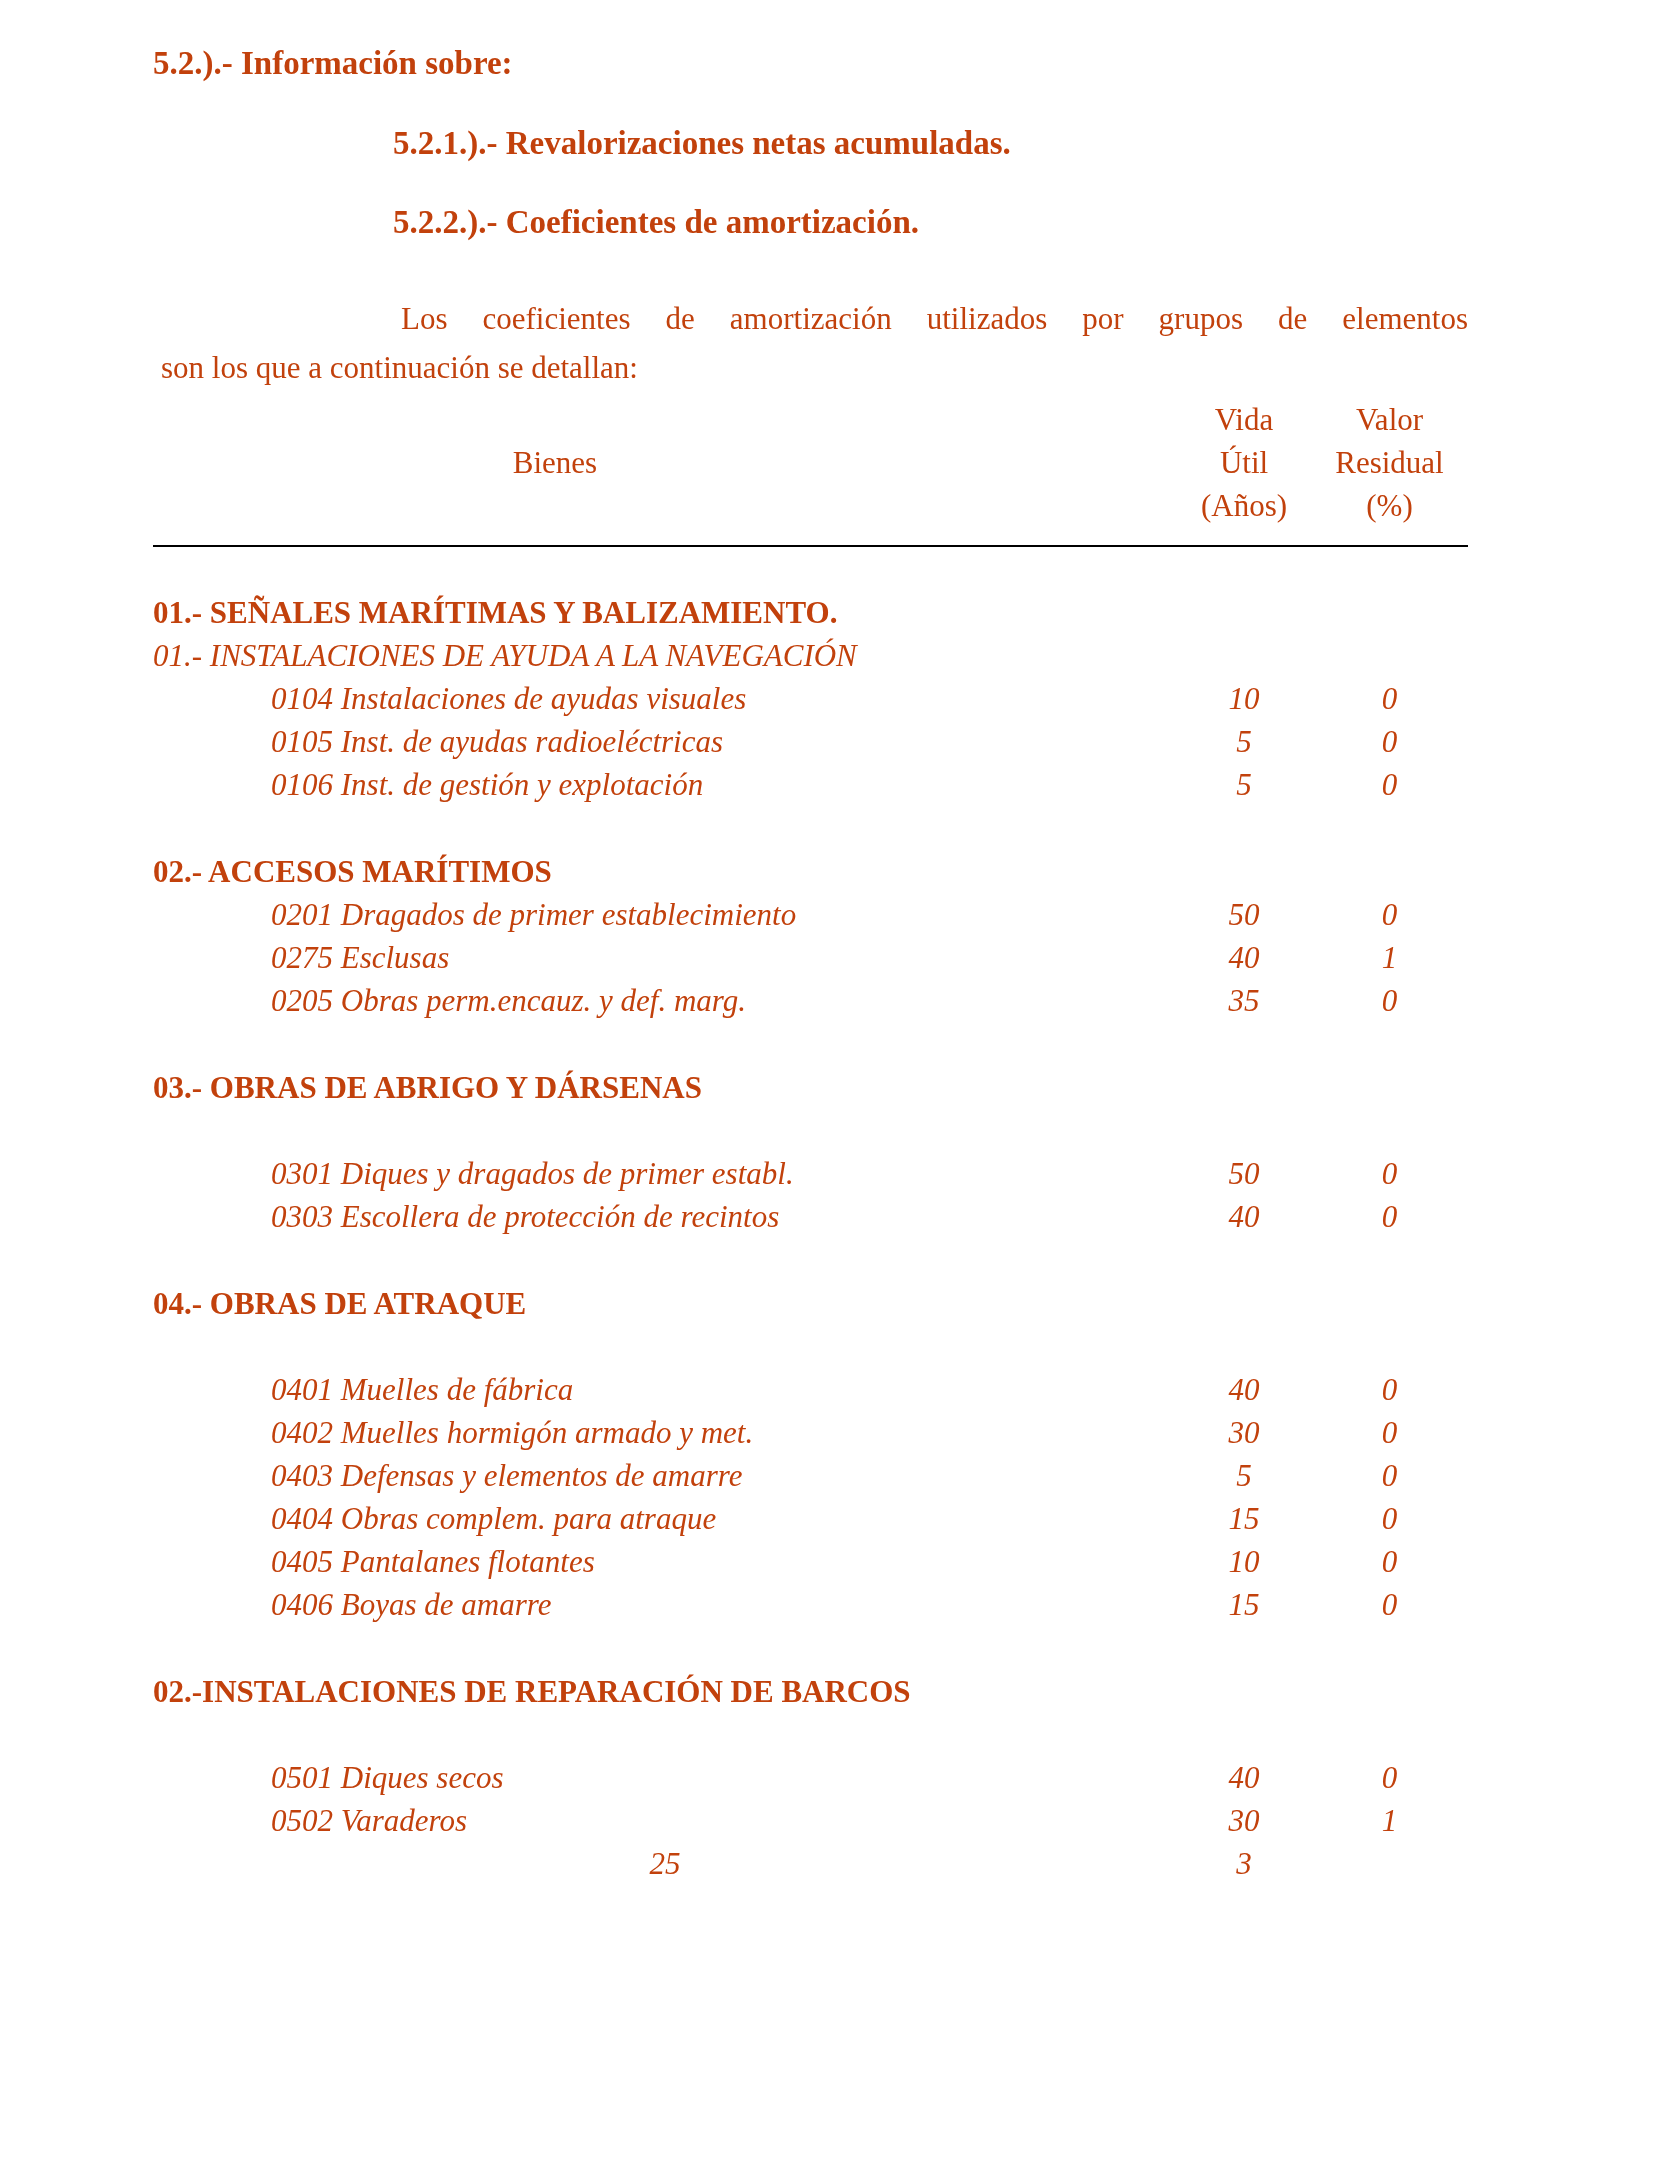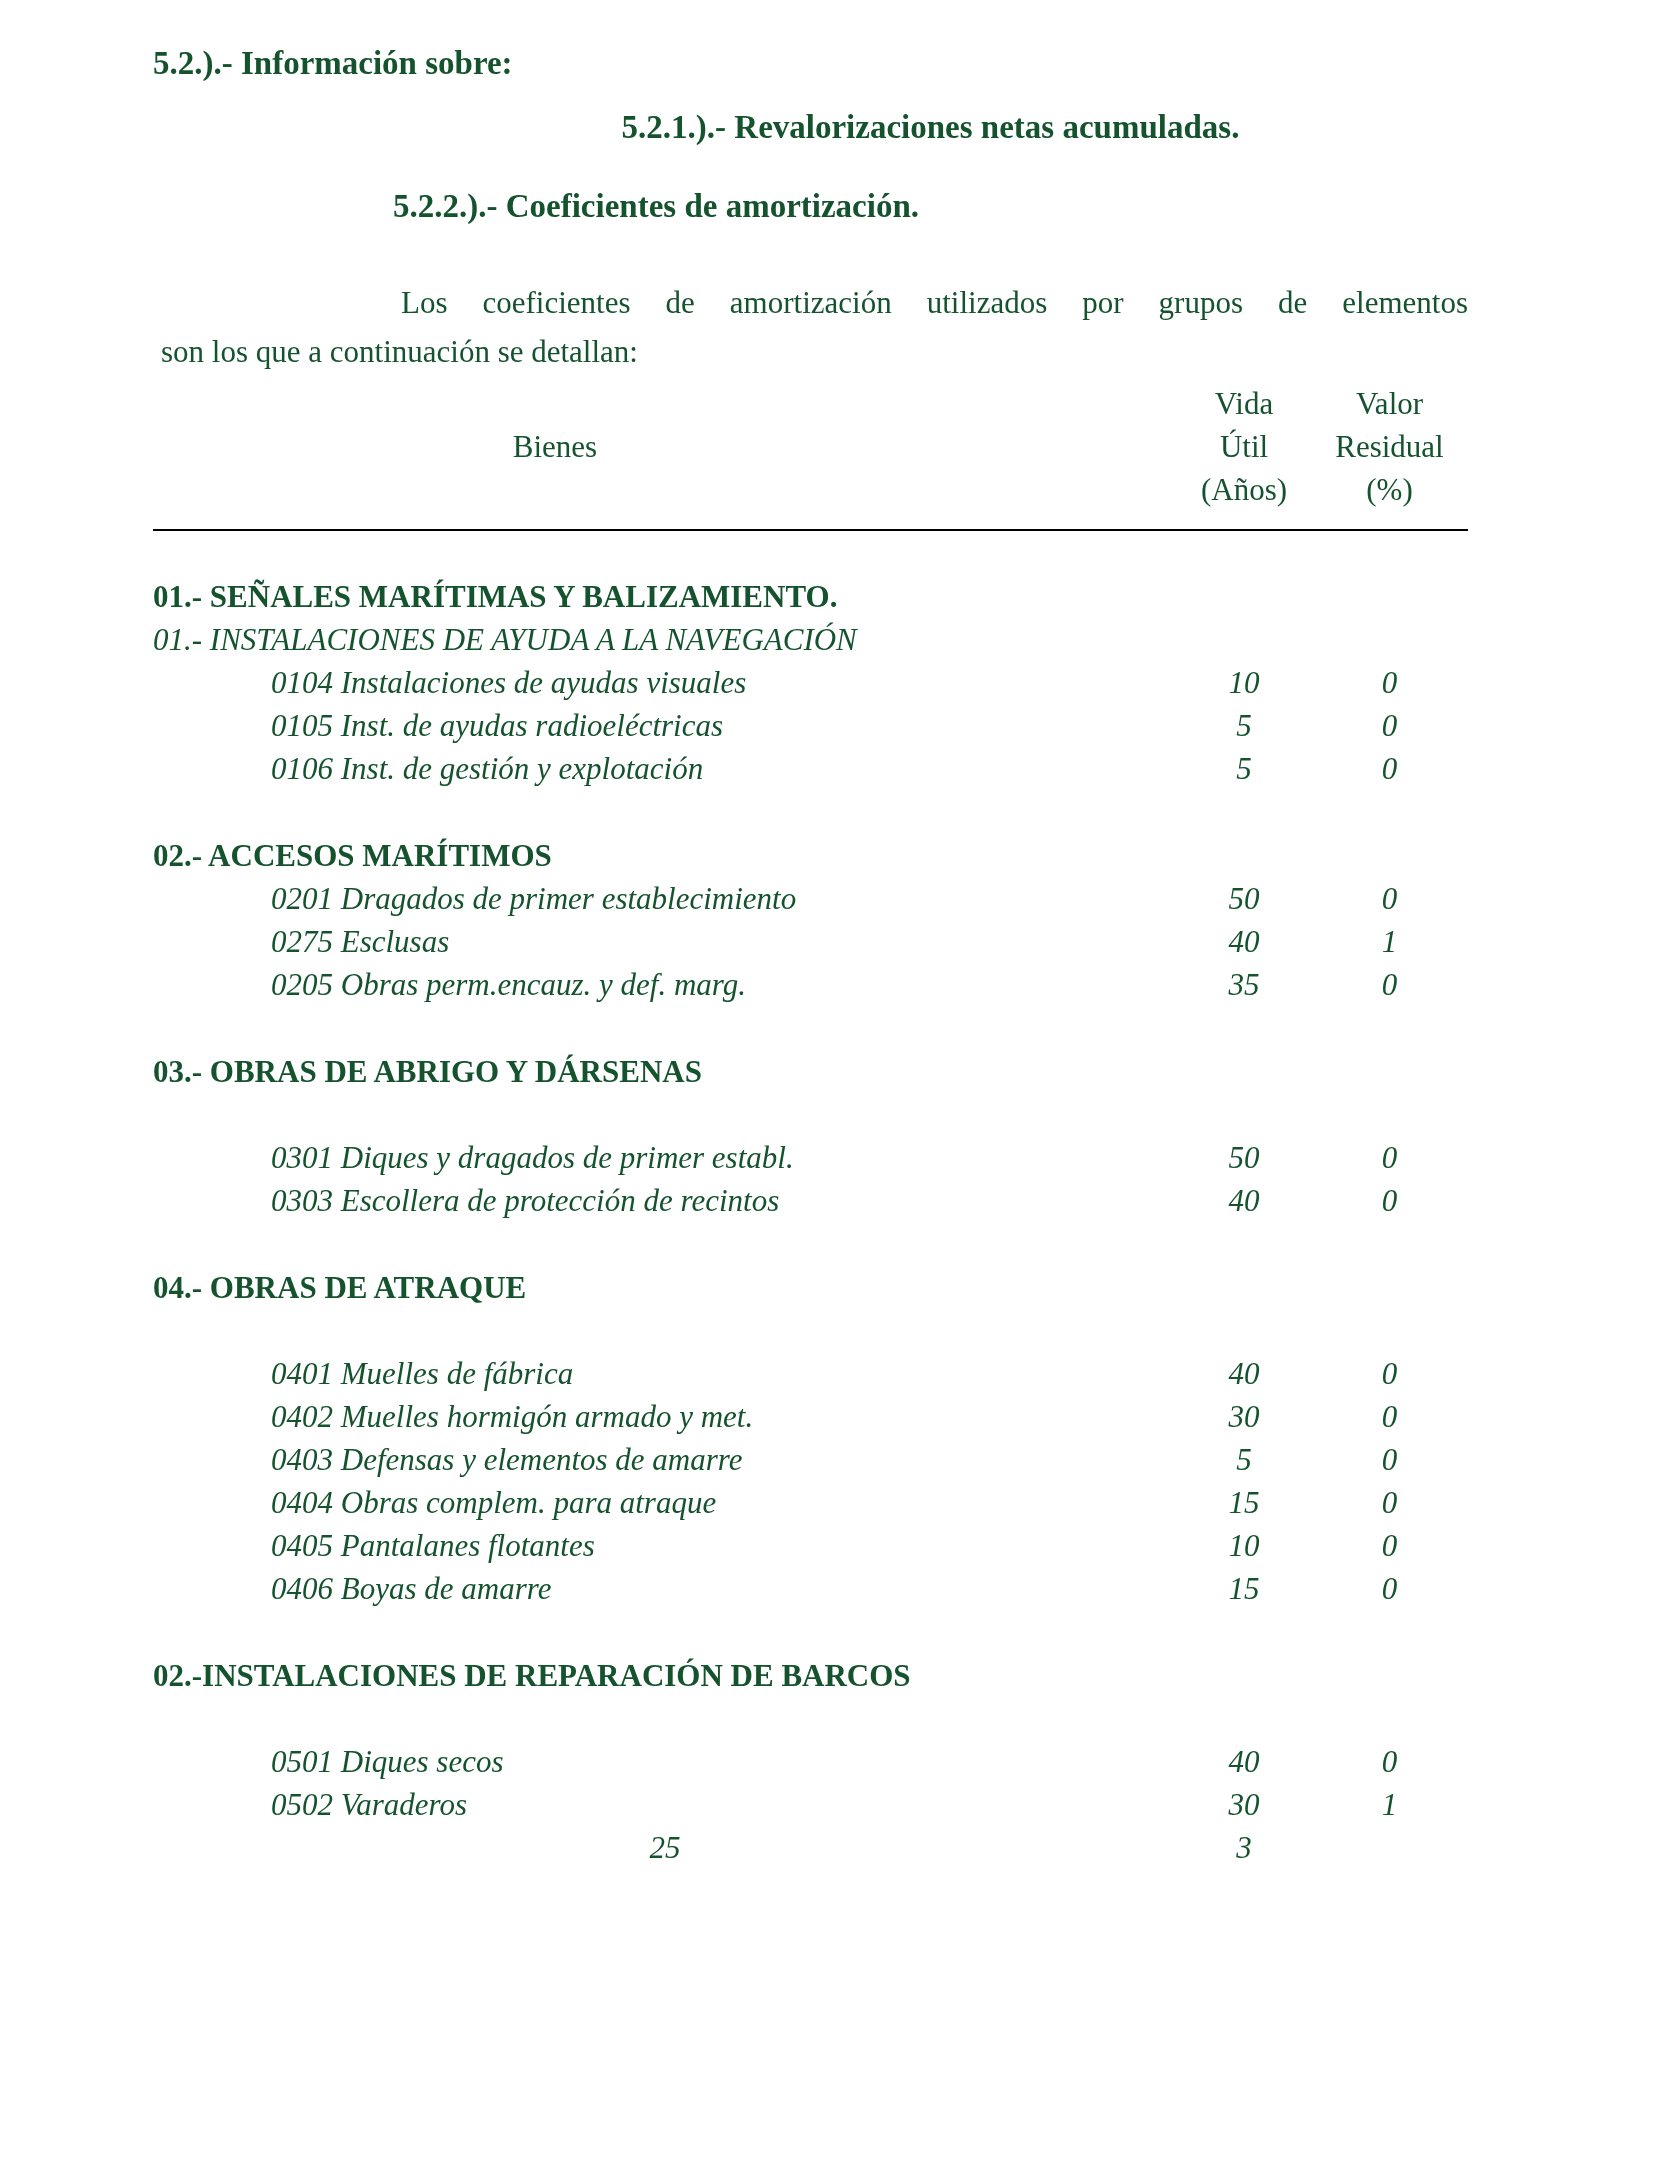--- a/index.html
+++ b/index.html
@@ -1,24 +1,24 @@
 <!DOCTYPE html>
 <html style="font-size:12.6px"><head>
 <meta charset="utf-8">
 <style>
   html, body { margin:0; padding:0; background:#ffffff; }
   .page {
     position:relative; width:1672px; height:2183px; box-sizing:border-box;
-    background:#ffffff; color:#14532d; overflow:hidden;
+    background:#ffffff; color:#c2410c; overflow:hidden;
     font-family:"Liberation Serif","DejaVu Serif",serif;
     font-size:31px; padding:41px 204px 0 153px;
   }
   .h-main { font-size:33px; font-weight:bold; line-height:44px; margin:0; }
   .h-sub  { font-size:33px; font-weight:bold; line-height:44px; margin:0 0 0 240px; }
-  .h-sub.s1 { margin-top:20px;text-align:center; }
+  .h-sub.s1 { margin-top:36px; }
   .h-sub.s2 { margin-top:35px; }
   .para { margin:0; line-height:49px; }
   .para.p1 { margin-top:50px; }
   .para.p2 { margin-top:50px;margin-left:8px; }
   .line1 { display:block; text-indent:240px; text-align:justify; text-align-last:justify; }
   .line2 { display:block; }
   .tbl-head { display:grid; grid-template-columns:1fr 134px 157px; line-height:43px; margin-top:6.3px; }
   .th-bienes { align-self:center; text-align:center; padding-right:220px; }
   .th-stack { text-align:center; }
   .rule { height:0; border-bottom:2.4px solid #000; margin-top:17.3px; }

